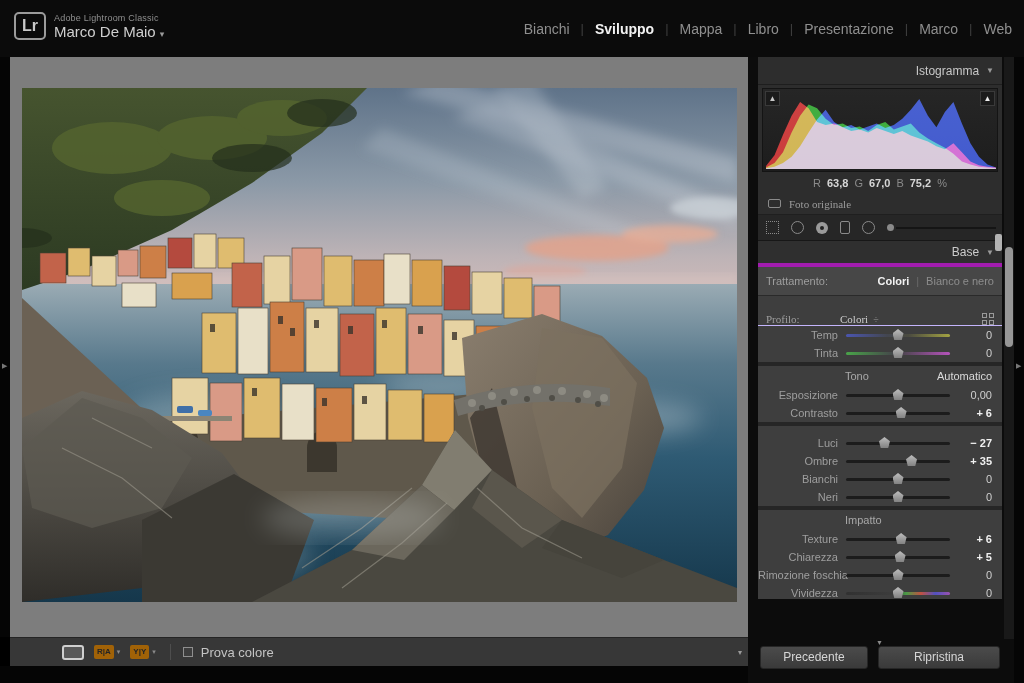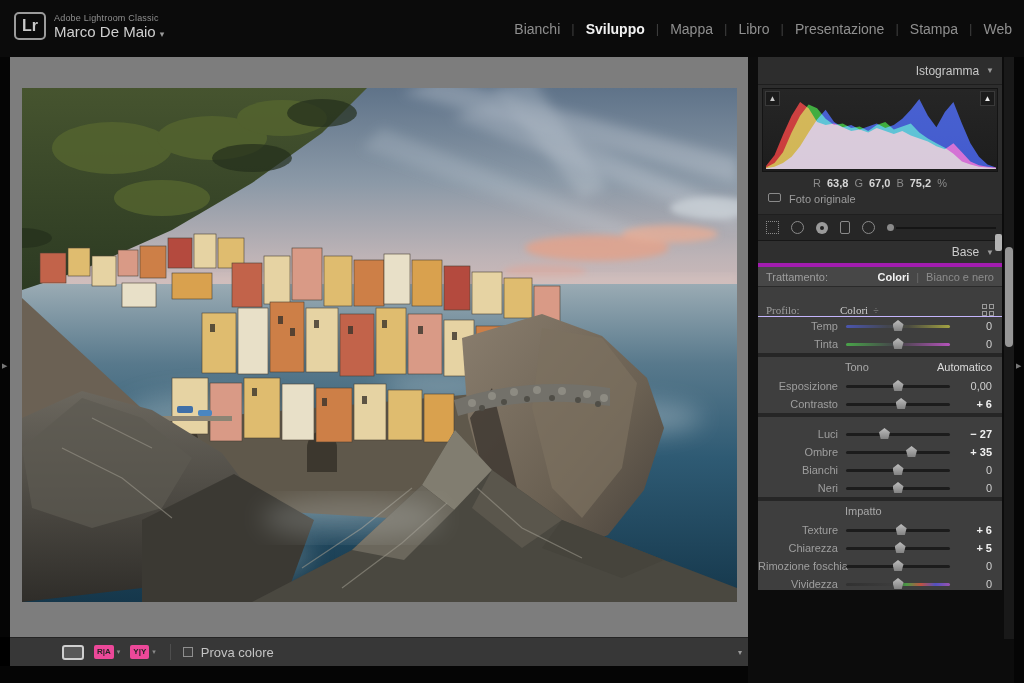--- a/index.html
+++ b/index.html
@@ -23,21 +23,21 @@
   
   .left-strip { position:absolute; left:0; top:57px; width:10px; height:580px; background:#050505; }
   .left-strip .arrow, .right-strip .arrow { position:absolute; top:305px; left:2px; font-size:7px; color:#777; }
   .canvas { position:absolute; left:10px; top:57px; width:738px; height:580px; background:#7d7d7d; }
   .photo { position:absolute; left:12px; top:31px; width:715px; height:514px; background:#5d7186; }
   .photo svg { display:block; }
 
   
   .toolbar { position:absolute; left:10px; top:637px; width:738px; height:29px; background:#373737; border-top:1px solid #242424; display:flex; align-items:center; }
   .tb-loupe { width:22px; height:15px; border:2px solid #cfcfcf; border-radius:3px; background:#585858; margin-left:52px; }
-  .tb-box { height:14px; padding:0 3px; background:#ec4899; border-radius:2px; color:#252525; font-size:8px; font-weight:bold; line-height:14px; margin-left:10px; }
+  .tb-box { height:14px; padding:0 3px; background:#a16207; border-radius:2px; color:#252525; font-size:8px; font-weight:bold; line-height:14px; margin-left:10px; }
   .tb-caret { color:#8a8a8a; font-size:7px; margin-left:3px; }
   .tb-sep { width:1px; height:16px; background:#4e4e4e; margin:0 12px 0 14px; }
   .tb-check { width:10px; height:10px; border:1px solid #8f8f8f; background:#3d3d3d; }
   .tb-label { font-size:13px; color:#c4c4c4; margin-left:8px; }
   .tb-opts { position:absolute; right:6px; color:#9a9a9a; font-size:8px; }
   .film-gap { position:absolute; left:0; top:666px; width:1024px; height:17px; background:#050505; }
 
   
   .right-panel { position:absolute; left:748px; top:57px; width:276px; height:626px; background:#0c0c0c; }
   .rp-content { position:absolute; left:10px; top:0; width:244px; background:#2d2d2d; }
@@ -55,42 +55,42 @@
   .hist-box { position:relative; width:236px; height:84px; background:linear-gradient(#262626,#1d1d1d); border:1px solid #141414; }
   .clip-sq { position:absolute; top:2px; width:15px; height:15px; background:#1b1b1b; border:1px solid #3a3a3a;
      display:flex; align-items:center; justify-content:center; font-size:8px; }
   .clip-sq.l { left:2px; color:#c9c9c9; }
   .clip-sq.r { right:2px; color:#ededed; }
   .hist-svg { position:absolute; left:3px; bottom:2px; }
   .hist-svg polygon { mix-blend-mode:screen; }
 
   .rgb-row { height:20px; background:#2d2d2d; display:flex; align-items:center; justify-content:center; font-size:11px; gap:6px; }
   .rgb-row .ch { color:#8a8a8a; } .rgb-row .val { color:#d6d6d6; font-weight:bold; }
-  .orig-row { height:22px; background:#2d2d2d; display:flex; padding-left:10px; border-bottom:1px solid #1f1f1f; }
+  .orig-row { height:22px; background:#2d2d2d; display:flex; align-items:center; padding-left:10px; border-bottom:1px solid #1f1f1f;font-family:Liberation Serif, serif; }
   .switch-ic { width:13px; height:9px; border:1px solid #8a8a8a; border-radius:2px; margin-right:8px; }
   .orig-row span { font-size:11px; color:#9c9c9c; }
 
   .toolstrip { height:26px; background:#262626; display:flex; align-items:center; gap:12px; padding-left:8px; border-bottom:1px solid #171717; }
   .ts-crop { width:13px; height:13px; border:1px dotted #8a8a8a; }
   .ts-circ { width:13px; height:13px; border:1.5px solid #8a8a8a; border-radius:50%; }
   .ts-eye  { width:12px; height:12px; border-radius:50%; background:#9a9a9a; position:relative; }
   .ts-eye::after { content:""; position:absolute; left:4px; top:4px; width:4px; height:4px; border-radius:50%; background:#222; }
   .ts-rect { width:10px; height:13px; border:1.5px solid #8a8a8a; border-radius:2px; }
   .ts-line { display:flex; align-items:center; flex:1; }
   .ts-knob { width:7px; height:7px; border-radius:50%; background:#8a8a8a; }
   .ts-rail { height:2px; background:#151515; flex:1; margin:0 6px 0 2px; }
 
   .subhdr { height:20px; background:#2a2a2a; border-top:1px solid #1b1b1b; border-bottom:1px solid #1b1b1b;
      display:flex; align-items:center; justify-content:flex-end; padding-right:8px; font-size:12px; color:#c4c4c4; }
   .subhdr .h-arrow { font-size:8px; color:#9a9a9a; margin-left:7px; }
   .basehdr { height:26px; background:#2f2f2f; border-bottom:4px solid #a21caf; display:flex; align-items:center;
      justify-content:flex-end; padding-right:8px; font-size:12px; color:#cccccc; }
   .basehdr .h-arrow { font-size:8px; color:#9a9a9a; margin-left:7px; }
 
-  .treat-row { height:20px; background:#474747; display:flex; align-items:center; padding:0 8px; font-size:11px; border-bottom:1px solid #2a2a2a; }
+  .treat-row { height:29px; background:#474747; display:flex; align-items:center; padding:0 8px; font-size:11px; border-bottom:1px solid #2a2a2a; }
   .treat-label { color:#9e9e9e; flex:1; }
   .treat-on { color:#f2f2f2; font-weight:bold; }
   .treat-sep { color:#6a6a6a; margin:0 7px; }
   .treat-off { color:#8d8d8d; }
 
   .profile-row { height:30px; background:#3e3e3e; display:flex; align-items:flex-end; padding:0 8px; font-size:11px; border-bottom:1px solid #c4b5fd;font-family:Liberation Serif, serif; }
   .profile-row .lab { color:#9e9e9e; width:74px; }
   .profile-row .val { color:#cdcdcd; }
   .pop { color:#9a9a9a; margin-left:5px; font-size:10px; }
   .grid-ic { margin-left:auto; display:grid; grid-template-columns:5px 5px; grid-gap:2px; }
@@ -143,21 +143,21 @@
         <span class="module">Bianchi</span>
         <span class="mod-sep">|</span>
         <span class="module active">Sviluppo</span>
         <span class="mod-sep">|</span>
         <span class="module">Mappa</span>
         <span class="mod-sep">|</span>
         <span class="module">Libro</span>
         <span class="mod-sep">|</span>
         <span class="module">Presentazione</span>
         <span class="mod-sep">|</span>
-        <span class="module">Stampa</span>
+        <span class="module">Marco</span>
         <span class="mod-sep">|</span>
         <span class="module">Web</span>
       </div>
   </div>
 
   <div class="left-strip">
       <span class="arrow">▶</span>
     </div>
 
   <div class="canvas">
@@ -556,15 +556,20 @@
     </div>
 
     <div class="rp-scroll">
       <div class="rp-thumb"></div>
       <div class="rp-minithumb"></div>
     </div>
     <div class="right-strip">
         <span class="arrow">▶</span>
       </div>
 
+    <div class="rp-footer">
+      <span class="scroll-down">▼</span>
+      <div class="btn prev">Precedente</div>
+      <div class="btn reset">Ripristina</div>
+    </div>
   </div>
 
 </div>
 
 </body></html>

